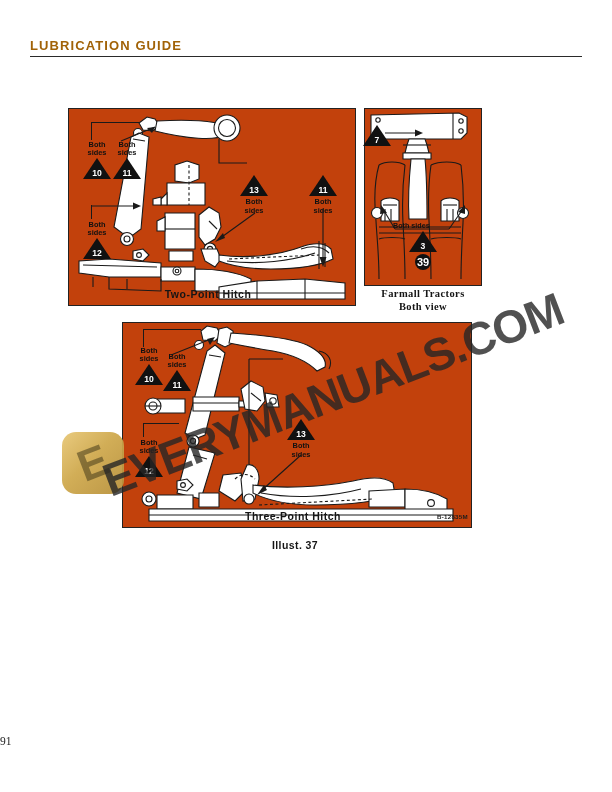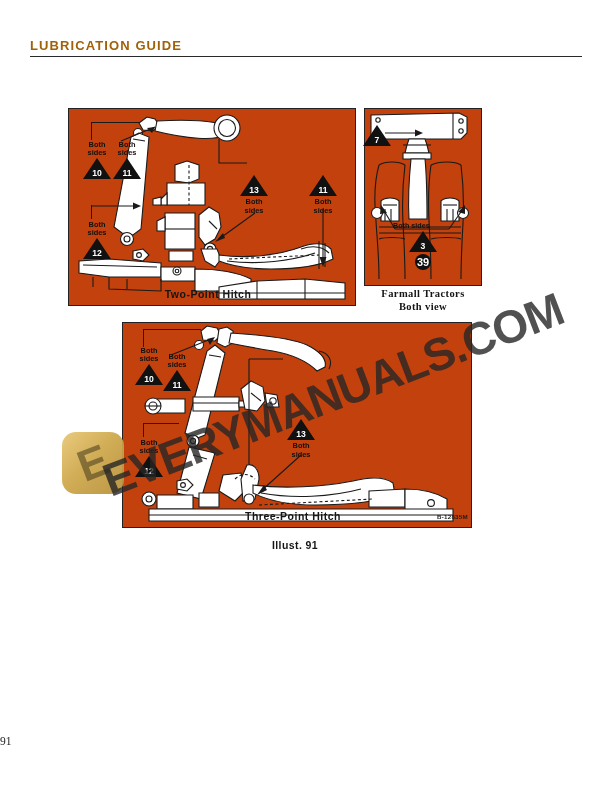--- a/index.html
+++ b/index.html
@@ -538,21 +538,21 @@
     </div>
     <svg class="leader" style="left:124px; top:130px; background:none;" width="58" height="46">
       <path d="M54 2 L14 38" stroke="#1a1a1a" stroke-width="1.1" fill="none"></path>
       <path d="M10 42 L20 37 L17 32 Z" fill="#1a1a1a"></path>
     </svg>
 
     <div class="frame-caption" id="cap-three-point">Three-Point Hitch</div>
   </div>
 
   <div class="partno">B-12835M</div>
-  <div class="illust">Illust. 91</div>
+  <div class="illust">Illust. 37</div>
   <div class="pagenum">91</div>
 
   <div class="watermark">
     <div class="wm-logo"></div>
     <div class="wm-logo-e">E</div>
     <div class="wm-text">EVERYMANUALS.COM</div>
   </div>
 
 </div>
 

